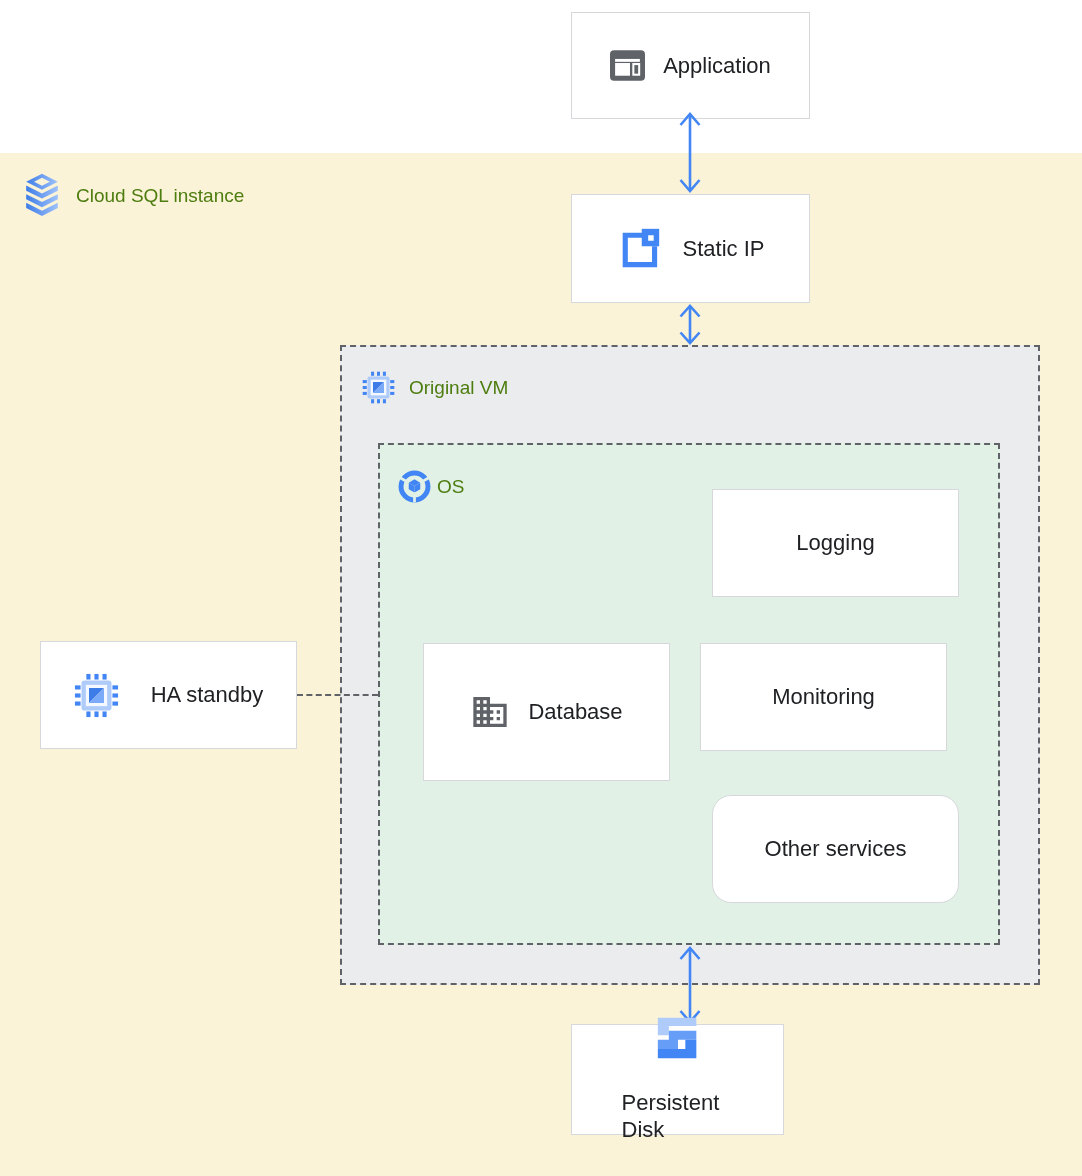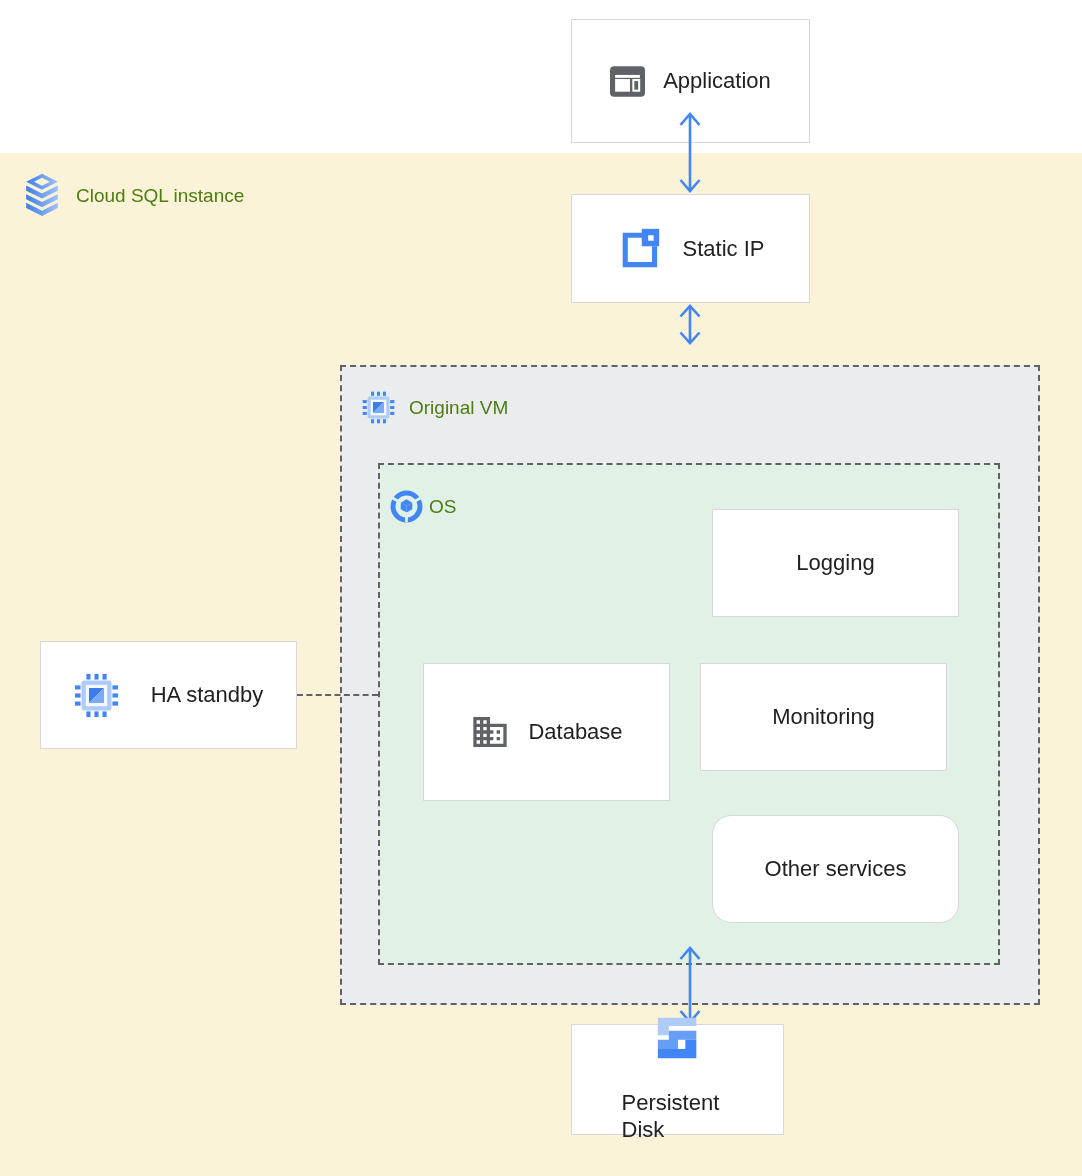--- a/index.html
+++ b/index.html
@@ -11,21 +11,21 @@
     position:absolute; background:#ffffff; border:1px solid #D6D8DB;
     display:flex; align-items:center; justify-content:center; gap:18px;
   }
   .node-label { font-size:22px; color:#202124; line-height:1.25; }
 
   .zone-label { position:absolute; display:flex; align-items:center; gap:14px; }
   .zone-label .zl-text { font-size:19px; color:#4d7c0f; }
 
   .vm-box {
     position:absolute; left:340px; top:345px; width:700px; height:640px;
-    background:#EBECEE; border:2px dashed #5F6368;margin-top:20px;
+    background:#EBECEE; border:2px dashed #5F6368;
   }
   .os-box {
     position:absolute; left:36px; top:96px; width:622px; height:502px;
     background:#E1F1E6; border:2px dashed #5F6368;
   }
 
   .arrow { position:absolute; left:676px; width:28px; }
   .dashed-connector {
     position:absolute; left:297px; top:694px; width:81px; height:0;
     border-top:2px dashed #5F6368;
@@ -48,21 +48,21 @@
         </linearGradient>
       </defs>
       <path fill="url(#sqlg)" fill-rule="evenodd" d="M12 .5 21.5 5.25 12 10 2.5 5.25Z M12 2.9 16.7 5.25 12 7.6 7.3 5.25Z"></path>
       <path fill="url(#sqlg)" d="M2.5 7.5 12 12.25 21.5 7.5 21.5 10.6 12 15.35 2.5 10.6Z"></path>
       <path fill="url(#sqlg)" d="M2.5 12.7 12 17.45 21.5 12.7 21.5 15.8 12 20.55 2.5 15.8Z"></path>
       <path fill="url(#sqlg)" d="M2.5 17.9 12 22.65 21.5 17.9 21.5 21 12 25.75 2.5 21Z"></path>
     </svg>
     <span class="zl-text">Cloud SQL instance</span>
   </div>
 
-  <div class="node-box" style="left:571px; top:19px; width:239px; height:124px;">
+  <div class="node-box" style="left:571px; top:12px; width:239px; height:107px;">
     <svg class="icon" width="35" height="31" viewBox="0 0 24 21">
       <rect x="0" y="0" width="24" height="21" rx="2.8" fill="#5F6368"></rect>
       <rect x="3.5" y="6" width="17" height="2" fill="#fff"></rect>
       <rect x="3.5" y="8.8" width="10.2" height="8.7" fill="#fff"></rect>
       <rect x="16" y="9.5" width="4" height="7.3" fill="none" stroke="#fff" stroke-width="1.4"></rect>
     </svg>
     <span class="node-label">Application</span>
   </div>
 
   <svg class="arrow" style="top:110px;" width="28" height="85" viewBox="0 0 28 85">
@@ -105,21 +105,21 @@
         </g>
         <rect x="4" y="4" width="16" height="16" rx="1.5" fill="#AECBFA"></rect>
         <rect x="6.3" y="6.3" width="11.4" height="11.4" fill="#F4F8FF"></rect>
         <polygon points="8,8 16,8 8,16" fill="#3E7DE8"></polygon>
         <polygon points="16,8 16,16 8,16" fill="#7BAAF8"></polygon>
       </svg>
       <span class="zl-text">Original VM</span>
     </div>
 
     <div class="os-box">
-      <div class="zone-label" style="left:10px; top:25px;gap:6px;">
+      <div class="zone-label" style="left:18px; top:25px;gap:6px;">
         <svg class="icon" width="33" height="33" viewBox="0 0 24 24">
           <circle cx="12" cy="12" r="9.8" fill="none" stroke="#4285F4" stroke-width="3.6"></circle>
           <polygon points="12,6.8 16.2,9.2 12,11.6 7.8,9.2" fill="#4285F4"></polygon>
           <polygon points="7.8,9.2 12,11.6 12,16.4 7.8,14" fill="#4285F4"></polygon>
           <polygon points="16.2,9.2 12,11.6 12,16.4 16.2,14" fill="#4285F4"></polygon>
           <line x1="7.8" y1="9.2" x2="1.5" y2="5.6" stroke="#E1F1E6" stroke-width="2"></line>
           <line x1="16.2" y1="9.2" x2="22.5" y2="5.6" stroke="#E1F1E6" stroke-width="2"></line>
           <line x1="12" y1="16.4" x2="12" y2="23.5" stroke="#E1F1E6" stroke-width="2"></line>
         </svg>
         <span class="zl-text">OS</span>

